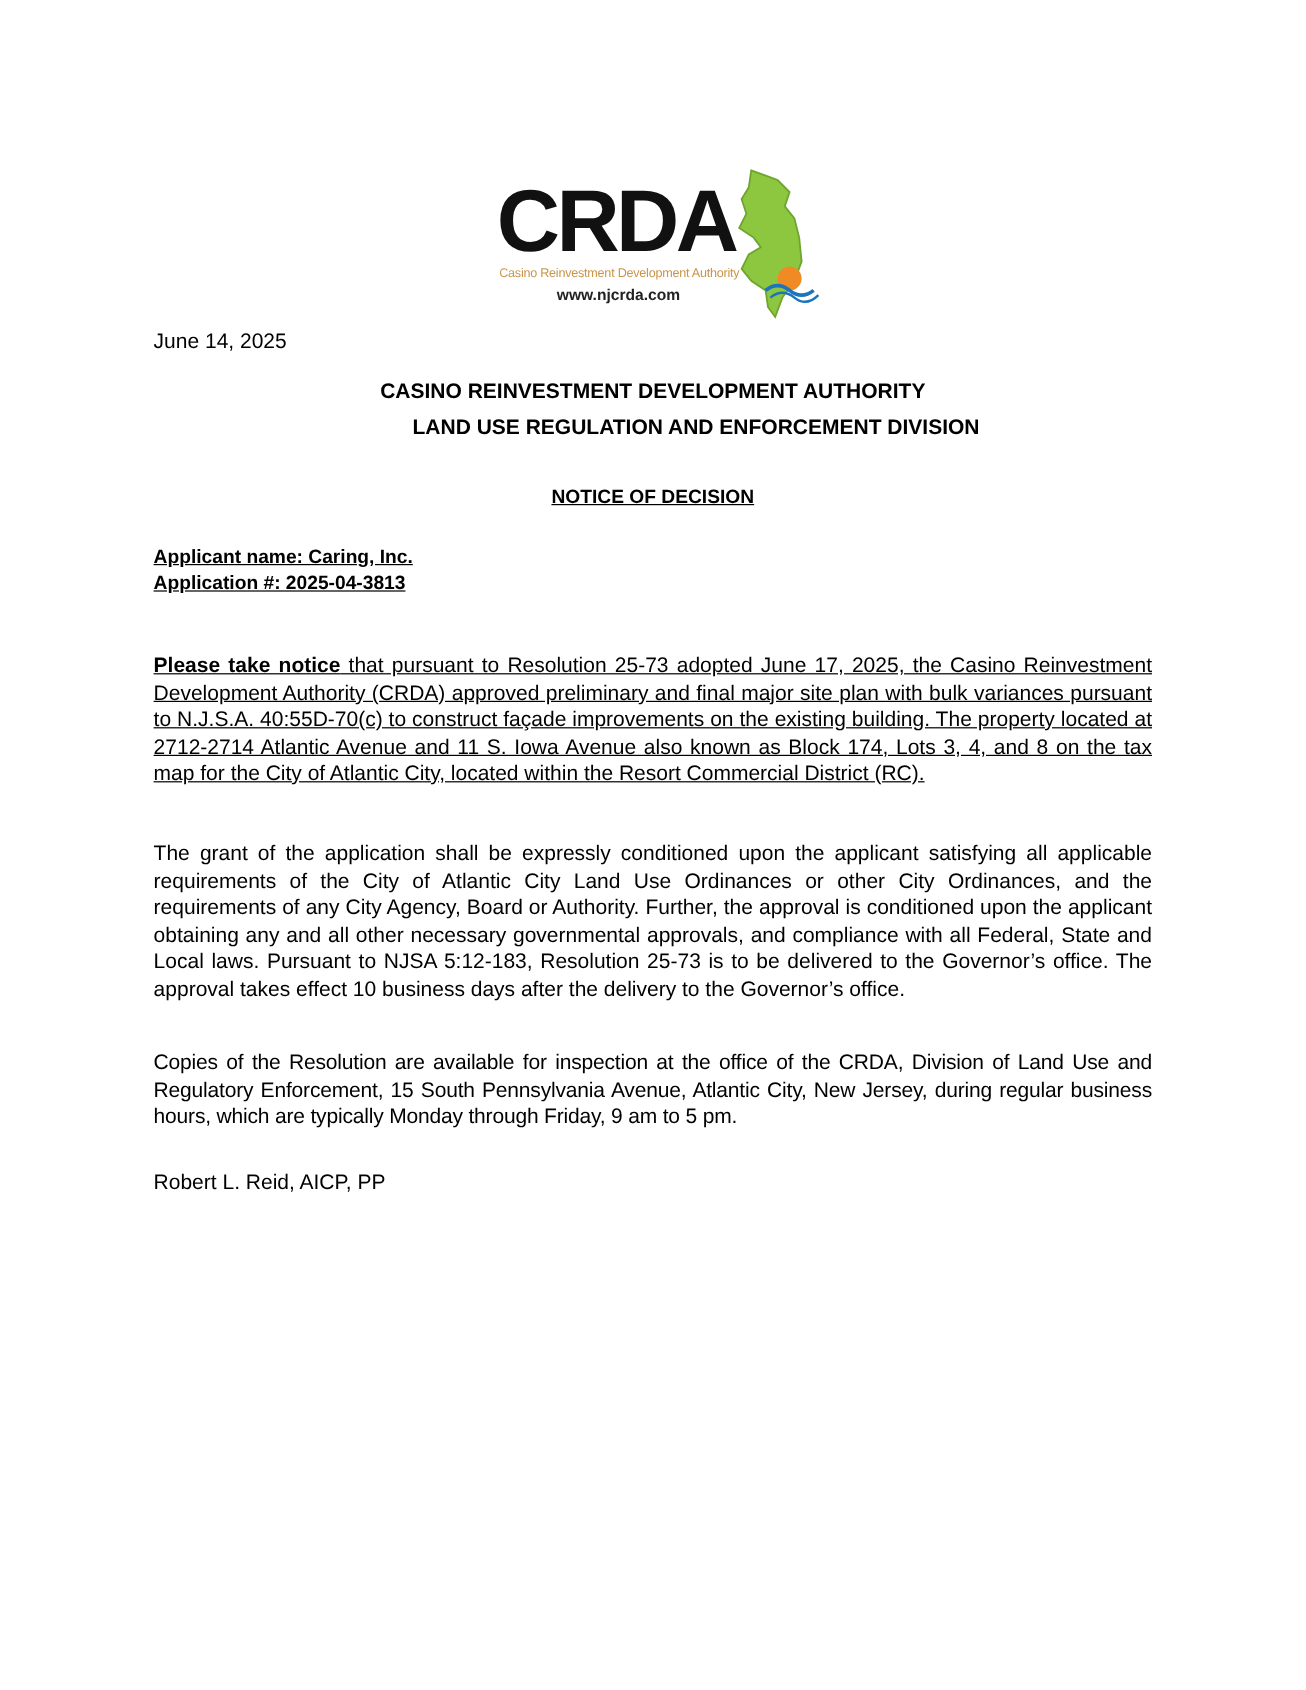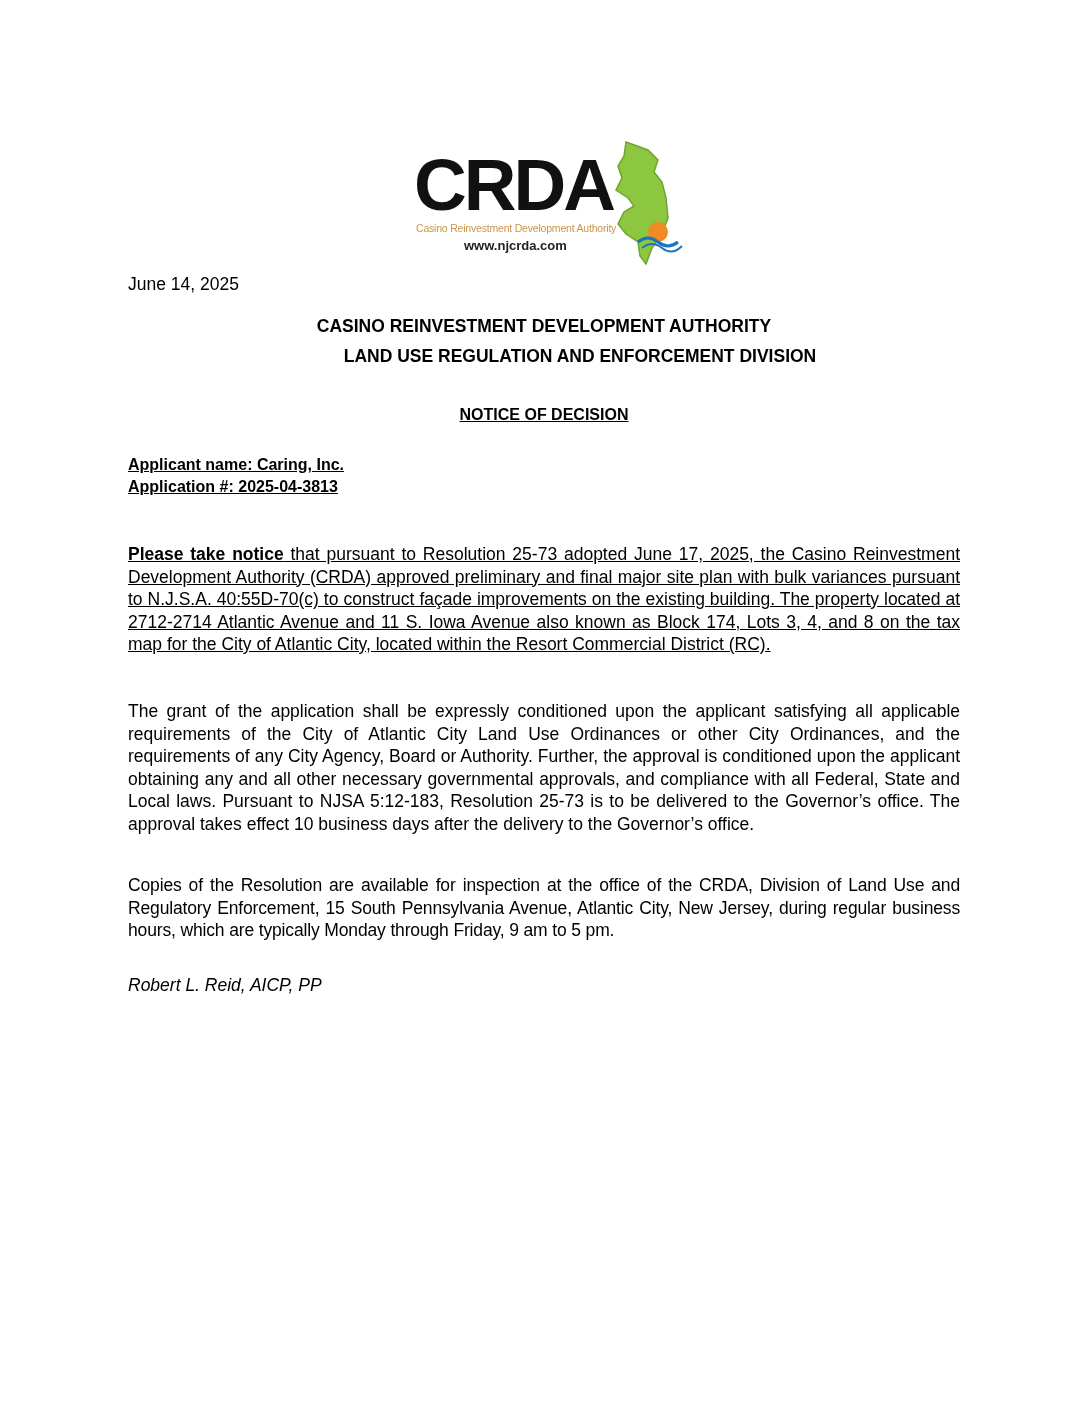--- a/index.html
+++ b/index.html
@@ -22,21 +22,21 @@
            font-weight: bold; font-size: 16px; text-decoration: underline; margin-top: 13px; }
   .field { position: absolute; left: 128px; font-weight: bold; font-size: 16px;
            text-decoration: underline; }
   .f1 { top: 456px; }
   .f2 { top: 478px; }
   .para { position: absolute; left: 128px; width: 832px; font-size: 17.5px; line-height: 22.5px;
           text-align: justify; }
   .p1 { top: 543px; text-decoration: underline; }
   .p2 { top: 700px; }
   .p3 { top: 874px; letter-spacing: -0.15px; }
-  .sig { position: absolute; left: 128px; top: 974px; font-size: 17.5px; line-height: 23px; font-style: italic; }
+  .sig { position: absolute; left: 128px; top: 974px; font-size: 17.5px; line-height: 23px; }
 </style>
 </head>
 <body>
 
 <div class="logo">
   <div class="wordmark">CRDA</div>
   <div class="tagline">Casino Reinvestment Development Authority</div>
   <div class="url">www.njcrda.com</div>
   <svg width="80" height="128" viewBox="0 0 80 128">
     <path d="M18 4 L40 12 L50 22 L46 34 L54 44 L58 60 L60 80 L54 96 L44 110 L38 126 L32 118 L30 104 L18 96 L10 86 L16 74 L26 68 L20 60 L8 52 L14 40 L10 28 L16 18 Z" fill="#8dc63f" stroke="#6ea52d" stroke-width="1.5"></path>

